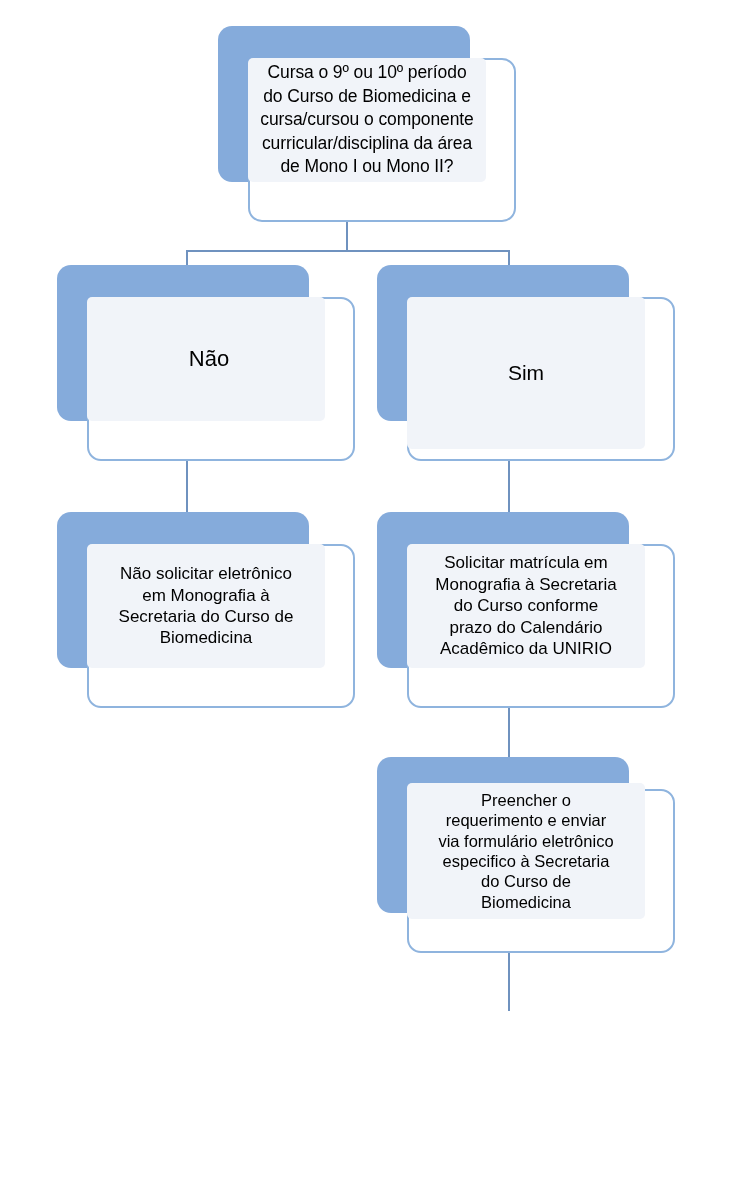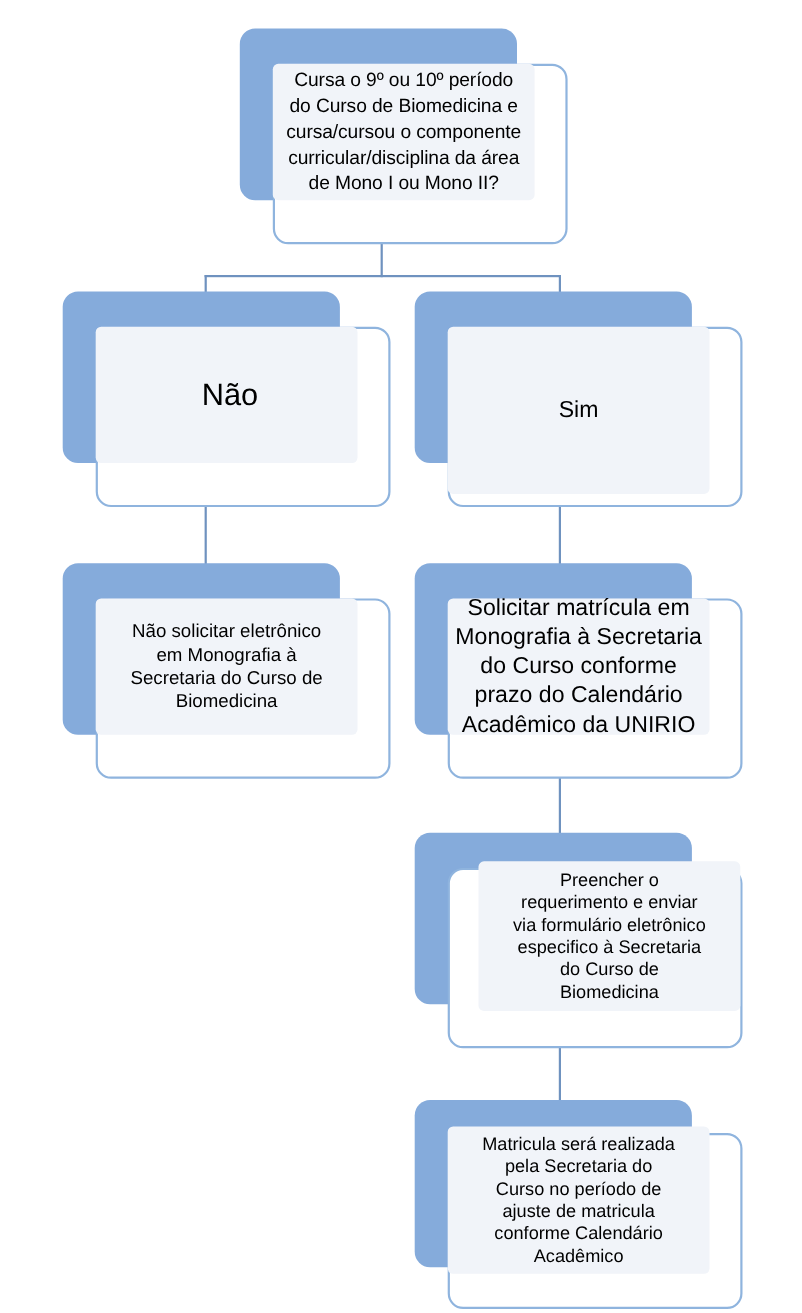--- a/index.html
+++ b/index.html
@@ -87,44 +87,44 @@
   #node-decision           { left: 218px; top: 26px;   width: 298px; height: 196px; }
   #node-decision .slab-blue    { width: 252px; height: 156px; }
   #node-decision .slab-outline { left: 30px; top: 32px; width: 268px; height: 164px; }
   #node-decision .slab-light   { left: 30px; top: 32px; width: 238px; height: 124px; }
   #node-decision .node-text    { font-size: 17.5px; line-height: 1.34; letter-spacing: -0.1px; }
 
   #node-nao                { left: 57px; top: 265px;  width: 298px; height: 196px; }
   #node-nao .slab-blue     { width: 252px; height: 156px; }
   #node-nao .slab-outline  { left: 30px; top: 32px; width: 268px; height: 164px; }
   #node-nao .slab-light    { left: 30px; top: 32px; width: 238px; height: 124px; }
-  #node-nao .node-text     { font-size: 28px; padding-left: 12px; }
+  #node-nao .node-text     { font-size: 22px; padding-left: 12px; }
 
   #node-sim                { left: 377px; top: 265px; width: 298px; height: 196px; }
   #node-sim .slab-blue     { width: 252px; height: 156px; }
   #node-sim .slab-outline  { left: 30px; top: 32px; width: 268px; height: 164px; }
   #node-sim .slab-light    { left: 30px; top: 32px; width: 238px; height: 152px; }
   #node-sim .node-text     { font-size: 21px; }
 
   #node-nao-result         { left: 57px; top: 512px;  width: 298px; height: 196px; }
   #node-nao-result .slab-blue    { width: 252px; height: 156px; }
   #node-nao-result .slab-outline { left: 30px; top: 32px; width: 268px; height: 164px; }
   #node-nao-result .slab-light   { left: 30px; top: 32px; width: 238px; height: 124px; }
   #node-nao-result .node-text    { font-size: 17px; line-height: 1.26; }
 
   #node-solicitar          { left: 377px; top: 512px; width: 298px; height: 196px; }
   #node-solicitar .slab-blue    { width: 252px; height: 156px; }
   #node-solicitar .slab-outline { left: 30px; top: 32px; width: 268px; height: 164px; }
   #node-solicitar .slab-light   { left: 30px; top: 32px; width: 238px; height: 124px; }
-  #node-solicitar .node-text    { font-size: 21px; line-height: 1.26; }
+  #node-solicitar .node-text    { font-size: 17px; line-height: 1.26; }
 
   #node-preencher          { left: 377px; top: 757px; width: 298px; height: 196px; }
   #node-preencher .slab-blue    { width: 252px; height: 156px; }
   #node-preencher .slab-outline { left: 30px; top: 32px; width: 268px; height: 164px; }
-  #node-preencher .slab-light   { left: 30px; top: 26px; width: 238px; height: 136px; margin-left: 28px; }
+  #node-preencher .slab-light   { left: 30px; top: 26px; width: 238px; height: 136px; }
   #node-preencher .node-text    { font-size: 16.5px; line-height: 1.24; }
 
   #node-matricula          { left: 377px; top: 1000px; width: 298px; height: 190px; }
   #node-matricula .slab-blue    { width: 252px; height: 152px; }
   #node-matricula .slab-outline { left: 30px; top: 30px; width: 268px; height: 160px; }
   #node-matricula .slab-light   { left: 30px; top: 24px; width: 238px; height: 134px; }
   #node-matricula .node-text    { font-size: 16.5px; line-height: 1.24; }
 </style>
 </head>
 <body>
@@ -204,26 +204,14 @@
     <div class="slab-light">
       <span class="node-text">Preencher o
 requerimento e enviar
 via formulário eletrônico
 especifico à Secretaria
 do Curso de
 Biomedicina</span>
     </div>
   </div>
 
-  <div class="node" id="node-matricula">
-    <div class="slab-blue"></div>
-    <div class="slab-outline"></div>
-    <div class="slab-light">
-      <span class="node-text">Matricula será realizada
-pela Secretaria do
-Curso no período de
-ajuste de matricula
-conforme Calendário
-Acadêmico</span>
-    </div>
-  </div>
 
 </div>
 
 </body></html>

